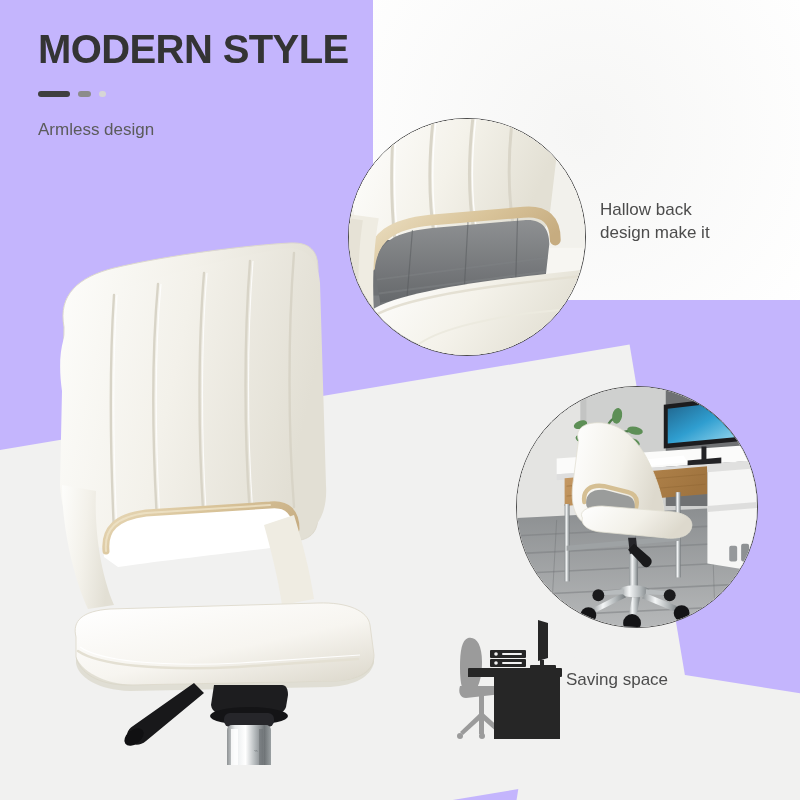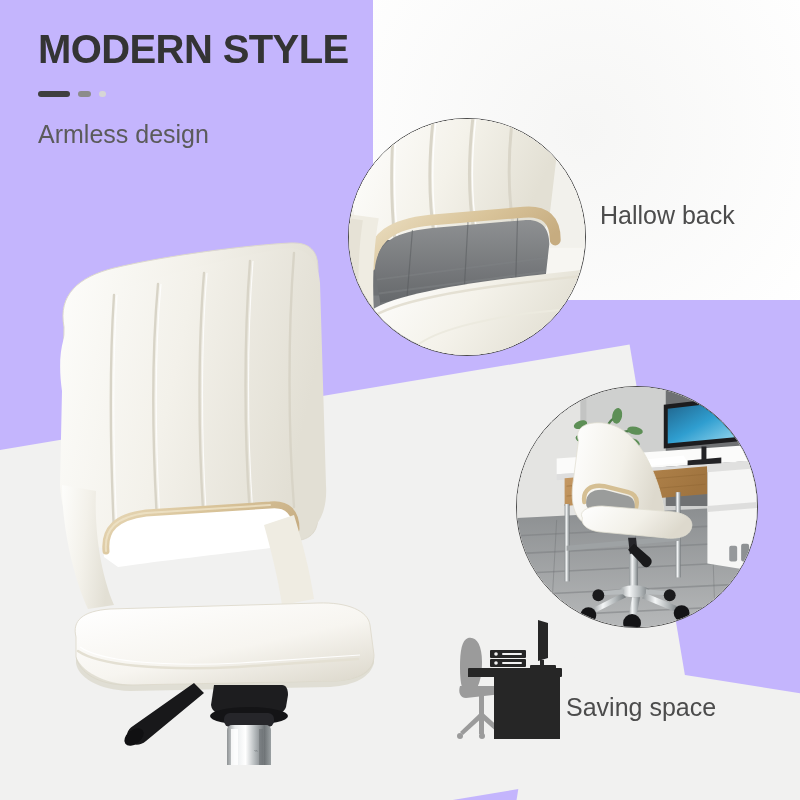--- a/index.html
+++ b/index.html
@@ -61,21 +61,21 @@
     display:flex;
     align-items:center;
     gap:8px;
     height:8px;
   }
   .rule .seg1{width:32px;height:6px;border-radius:3px;background:#3f3f3f;}
   .rule .seg2{width:13px;height:6px;border-radius:3px;background:#8c8c8c;}
   .rule .seg3{width:7px;height:6px;border-radius:4px;background:#d6d6d6;}
   .subtitle{
     margin-top:22px;
-    font-size:25px;
+    font-size:17px;
     color:#5b5b5b;
     font-weight:normal;
     white-space:nowrap;
   }
 
   
   .hero-chair{
     position:absolute;
     left:18px; top:185px;
     width:420px; height:580px;
@@ -93,26 +93,26 @@
     background:#ffffff;
   }
   #inset-back{ left:348px; top:118px; width:238px; height:238px; }
   #inset-room{ left:516px; top:386px; width:242px; height:242px; }
   .inset svg{display:block;width:100%;height:100%;}
 
   
   .caption{
     position:absolute;
     color:#4c4c4c;
-    font-size:25px;
+    font-size:17px;
     line-height:1.38;
     z-index:6;
   }
   #caption-breathable{ left:600px; top:198px; width:196px; }
-  #caption-saving{ left:566px; top:668px; width:230px;margin-top:22px; }
+  #caption-saving{ left:566px; top:668px; width:230px; }
   .caption .cline{display:block;white-space:nowrap;}
 
   
   .desk-icon{
     position:absolute;
     left:452px; top:612px;
     width:118px; height:132px;
     z-index:5;
   }
   .desk-icon svg{display:block;width:100%;height:100%;}
@@ -487,20 +487,21 @@
       <circle cx="82" cy="210" r="6" fill="#1a1a1c"></circle>
       <circle cx="154" cy="210" r="6" fill="#1a1a1c"></circle>
 
       <rect x="214" y="160" width="8" height="16" rx="2" fill="#96999b"></rect>
       <rect x="226" y="158" width="8" height="18" rx="2" fill="#8e9193"></rect>
     </svg>
   </div>
 
   <div class="caption" id="caption-breathable">
     <span class="cline">Hallow back</span>
+    <span class="cline">design make it</span>
   </div>
 
   <div class="caption" id="caption-saving">
     <span class="cline">Saving space</span>
   </div>
 
   <div class="desk-icon">
     <svg viewBox="0 0 118 132" xmlns="http://www.w3.org/2000/svg" aria-hidden="true">
 
       <g fill="#9b9b9b">

